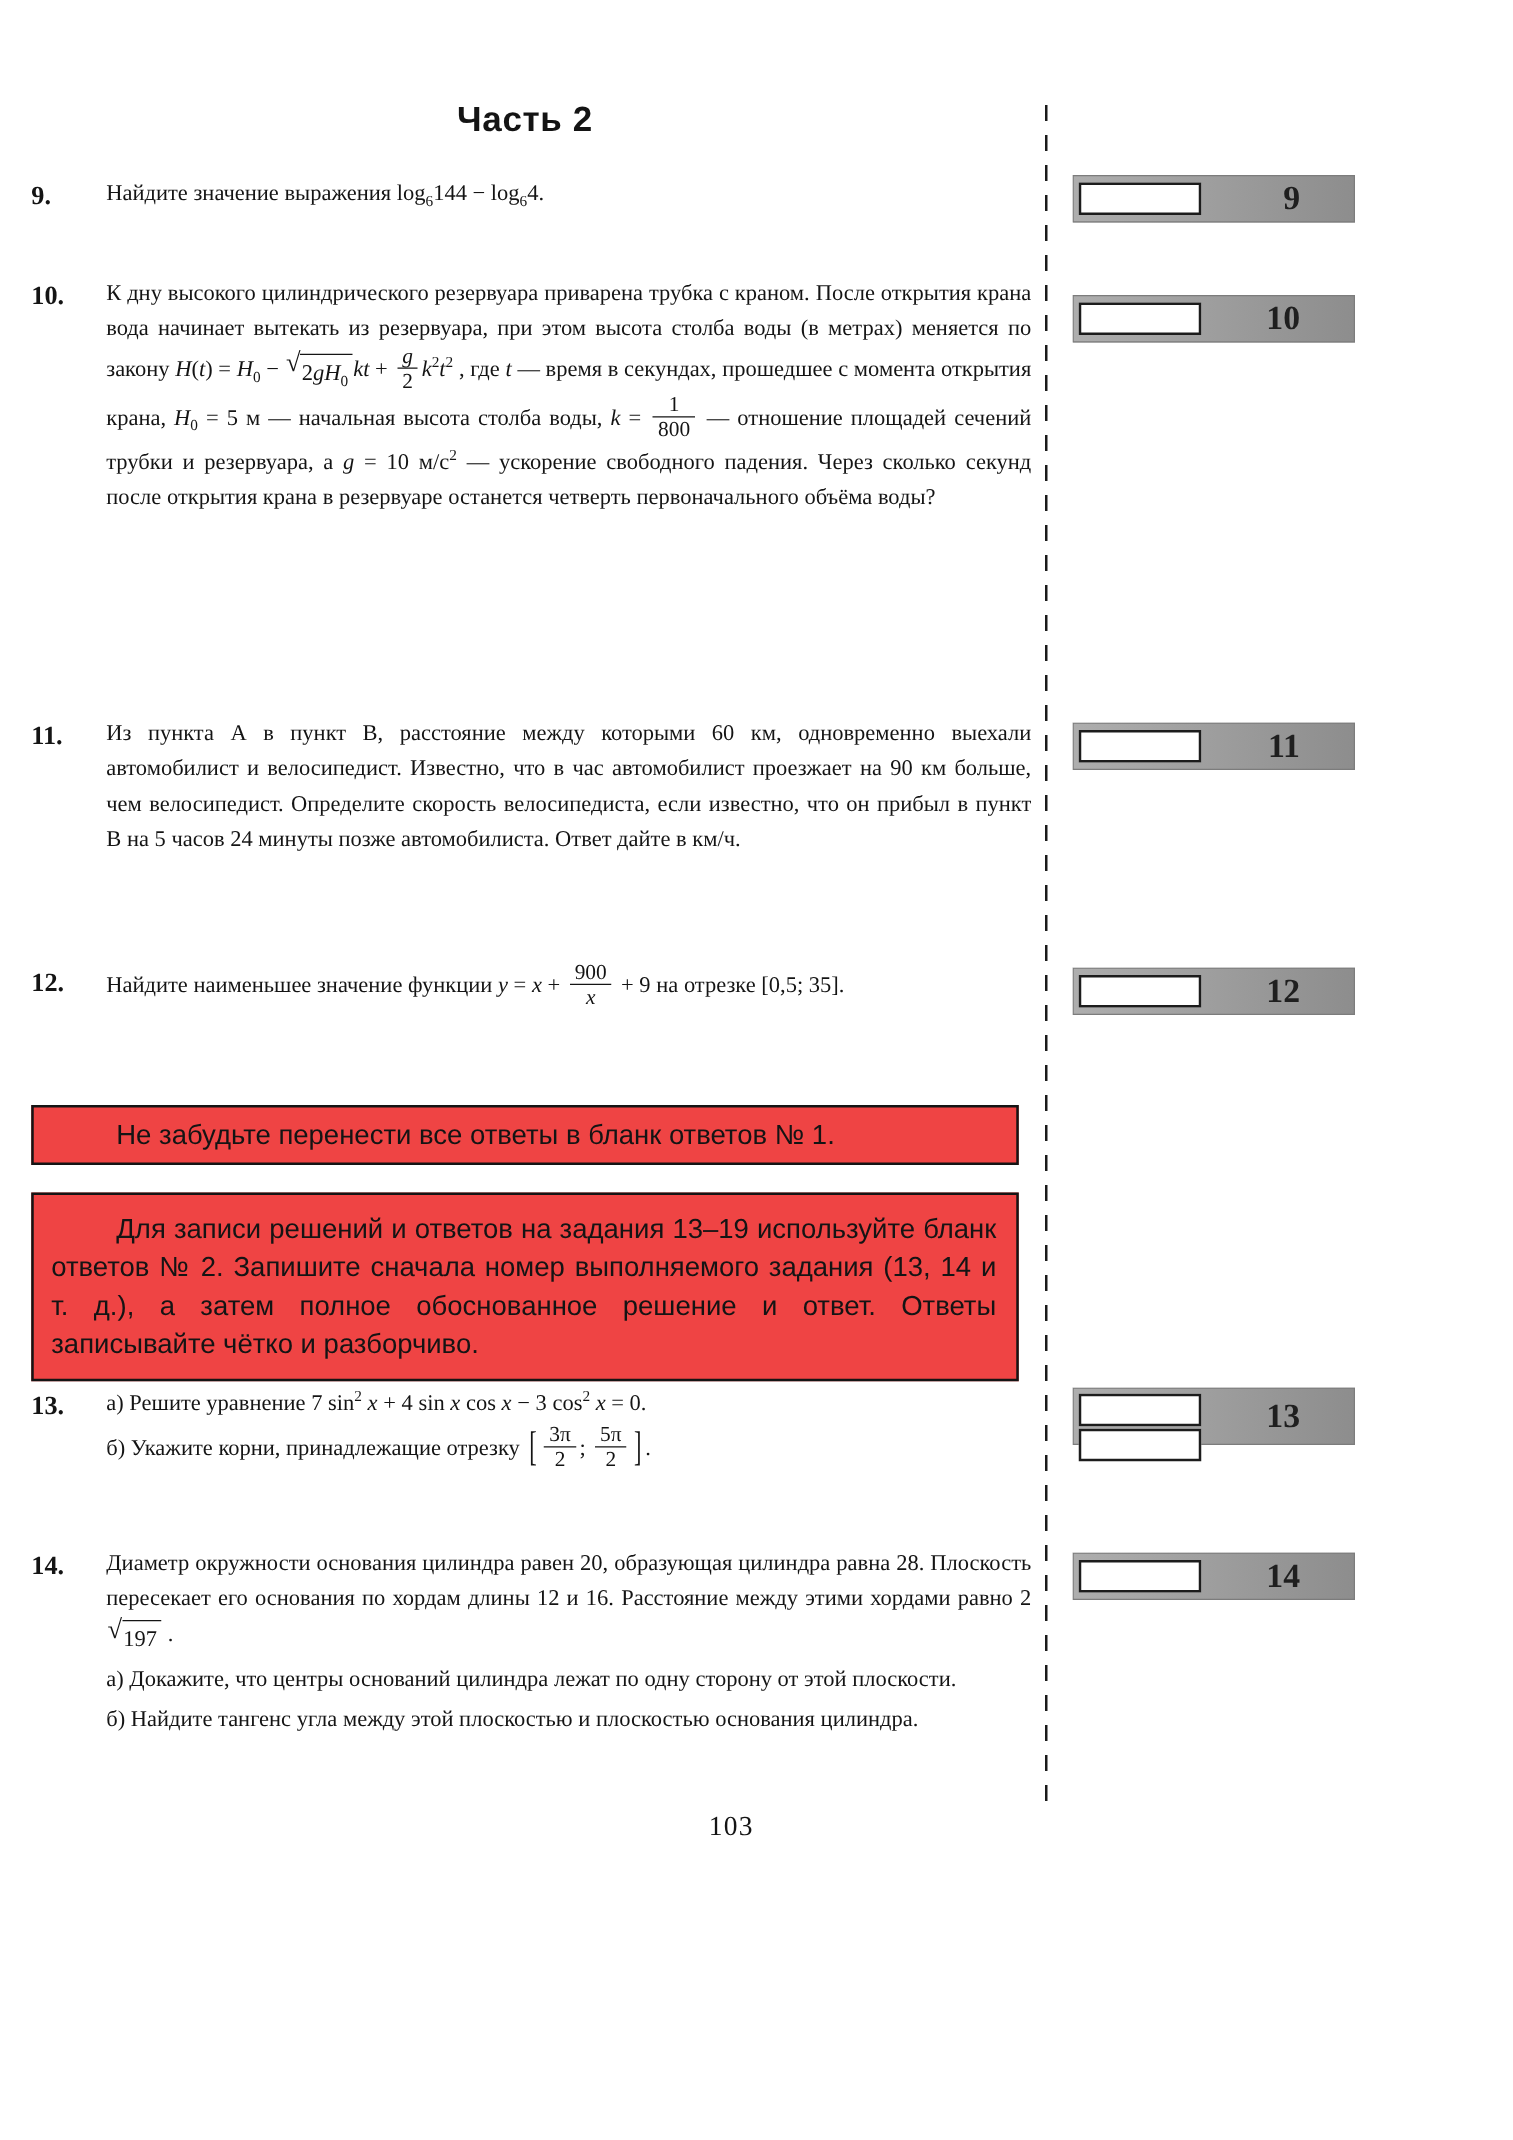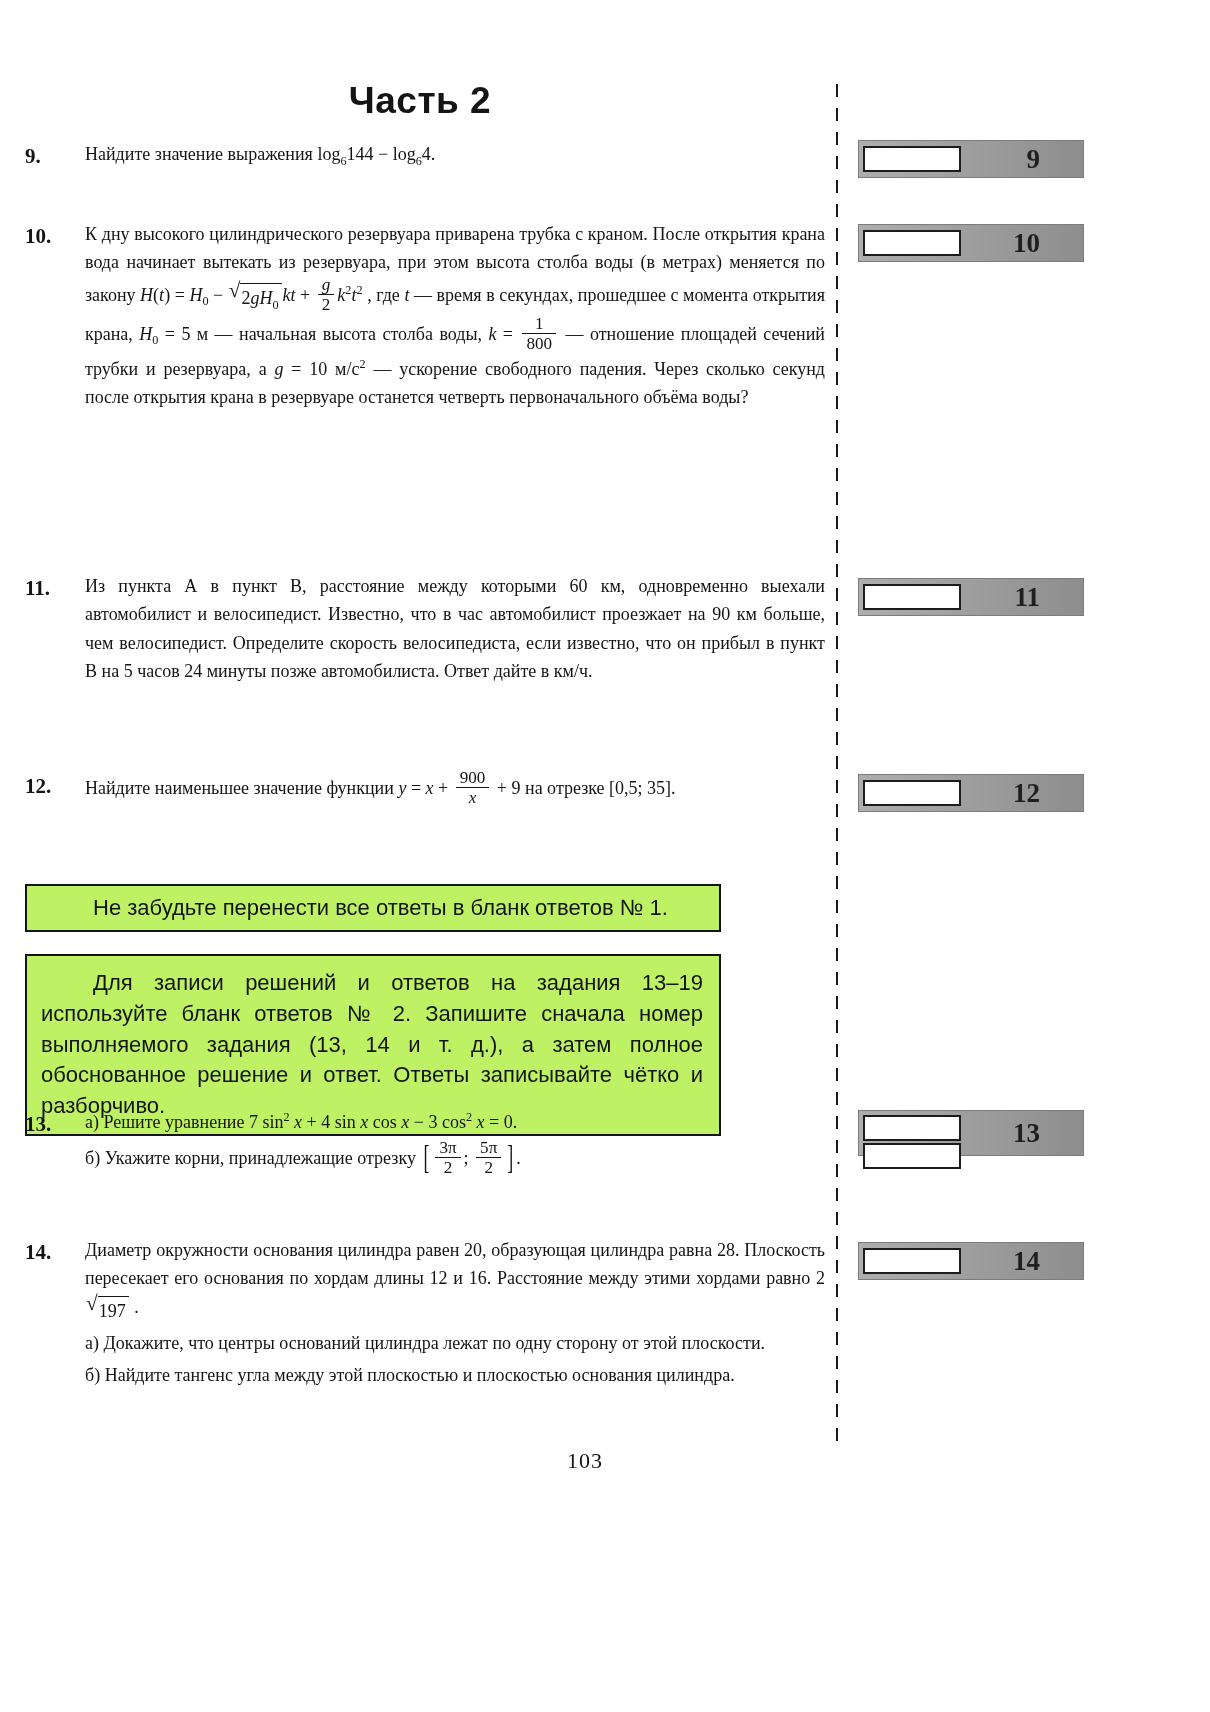--- a/index.html
+++ b/index.html
@@ -10,21 +10,21 @@
   .sheet{position:absolute;inset:0;overflow:hidden;}
 
   .divider{
     position:absolute;left:836px;top:84px;width:2px;height:1364px;
     background:repeating-linear-gradient(to bottom,#1a1a1a 0 13px,transparent 13px 24px);
   }
 
   .title{
     position:absolute;left:25px;top:80px;width:790px;margin:0;
     text-align:center;font-family:"Liberation Sans",sans-serif;
-    font-size:37px;font-weight:700;letter-spacing:0.5px;
+    font-size:28px;font-weight:700;letter-spacing:0.5px;
   }
 
   .problem{position:absolute;left:25px;width:800px;display:flex;}
   .pnum{flex:0 0 60px;width:60px;font-weight:700;font-size:21px;line-height:1.57;}
   .pbody{flex:1;min-width:0;}
   .para{margin:0;font-size:18px;line-height:1.57;text-align:justify;}
   .para + .para{margin-top:4px;}
 
   sub,sup{font-size:0.68em;line-height:0;}
   i{font-family:"Liberation Serif",serif;}
@@ -37,22 +37,22 @@
   .frac .num{border-bottom:1.5px solid #141414;padding:0 4px;}
   .frac .den{padding:0 4px;}
 
   .sqrt{display:inline-flex;align-items:flex-start;margin:0 1px;vertical-align:baseline;}
   .rad{font-size:1.18em;line-height:1;position:relative;top:-3px;}
   .sqrt-body{border-top:1.6px solid #141414;padding:0 3px 0 1px;}
 
   .big{display:inline-block;transform:scaleY(1.85);transform-origin:50% 55%;margin:0 3px;}
 
   .note{
-    position:absolute;left:25px;width:696px;box-sizing:border-box;
-    border:2px solid #141414;font-family:"Liberation Sans",sans-serif;background:#bef264;
+    position:absolute;left:25px;width:790px;box-sizing:border-box;
+    border:2px solid #141414;font-family:"Liberation Sans",sans-serif;background:#ef4444;
   }
   .note1{top:884px;padding:9px 12px 9px 66px;font-size:22px;}
   .note2{top:954px;padding:12px 16px 12px 14px;font-size:22px;line-height:1.4;}
   .note2 p{margin:0;text-indent:52px;text-align:justify;}
 
   .abox{
     position:absolute;left:858px;width:226px;height:38px;box-sizing:border-box;
     background:linear-gradient(90deg,#aeaeae,#8d8d8d);
     box-shadow:inset 0 0 0 1px #7c7c7c;
   }
@@ -154,21 +154,21 @@
       <p class="para">а) Докажите, что центры оснований цилиндра лежат по одну сторону от этой плоскости.</p>
       <p class="para">б) Найдите тангенс угла между этой плоскостью и плоскостью основания цилиндра.</p>
     </div>
   </section>
 
   <div class="abox" style="top:140px">
     <span class="field"></span>
     <span class="alabel">9</span>
   </div>
 
-  <div class="abox" style="top:224px">
+  <div class="abox" style="top:236px">
     <span class="field"></span>
     <span class="alabel">10</span>
   </div>
 
   <div class="abox" style="top:578px">
     <span class="field"></span>
     <span class="alabel">11</span>
   </div>
 
   <div class="abox" style="top:774px">

